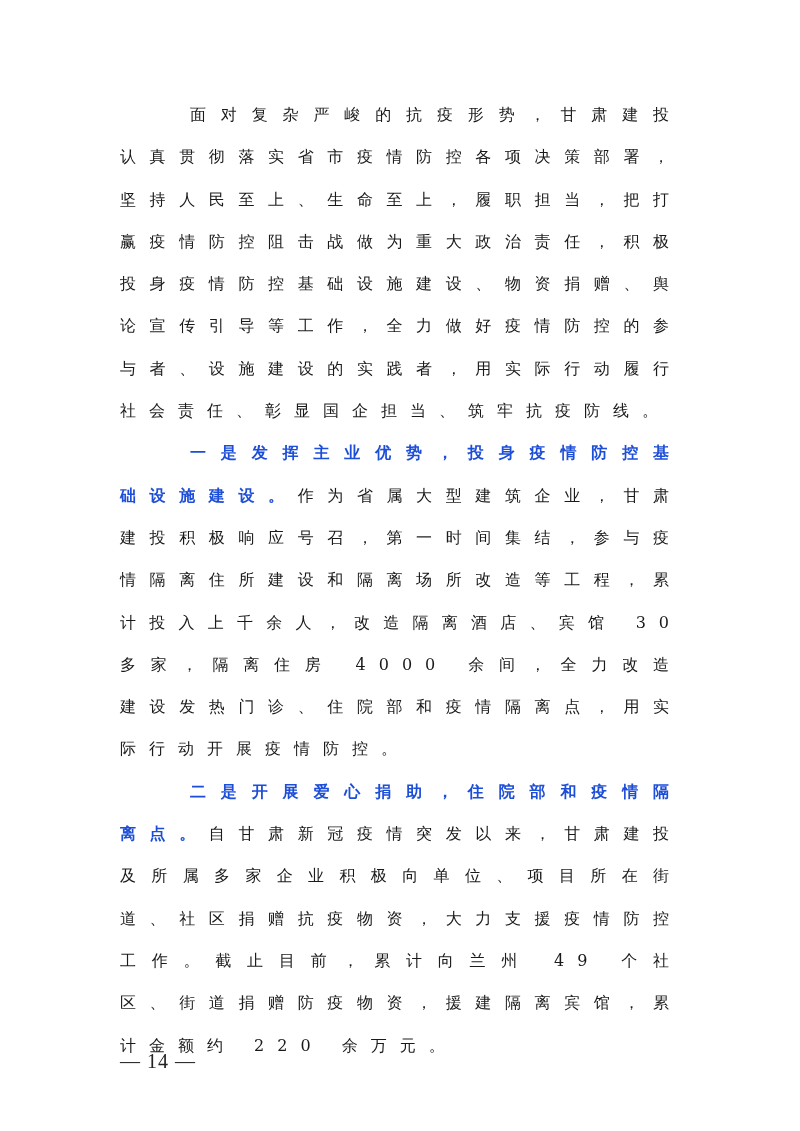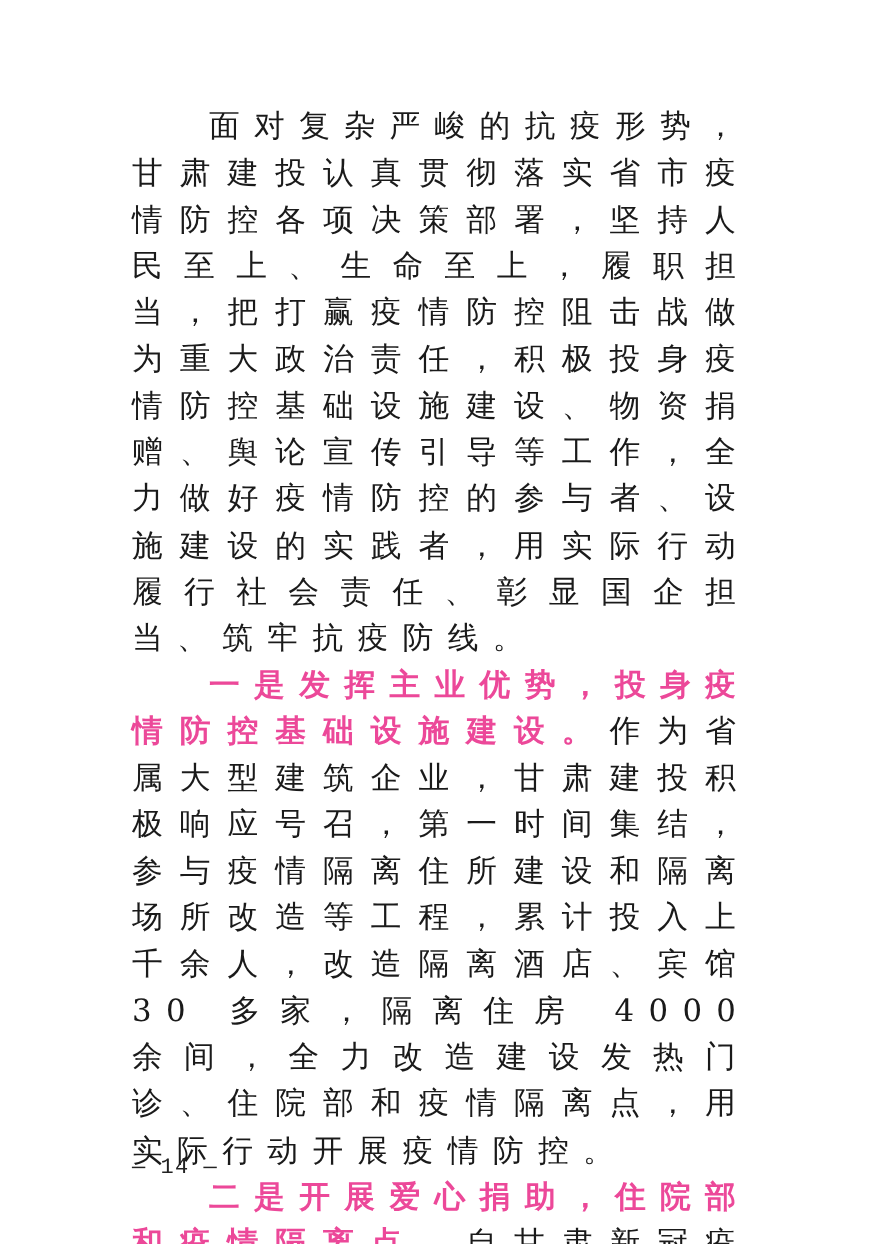--- a/index.html
+++ b/index.html
@@ -16,38 +16,38 @@
     color: #1a1a1a;
   }
   .page {
     position: absolute;
     left: 120px;
     top: 94px;
     width: 562px;
   }
   .para {
     margin: 0;
-    font-size: 28px;
+    font-size: 16px;
     line-height: 42.3px;
     letter-spacing: 13px;
     text-indent: 70px;
     text-align: justify;
     text-justify: inter-character;
     word-break: break-all;
     font-weight: normal;
   }
   .para .lead {
     font-weight: bold;
-    color: #ec4899;
+    color: #1d4ed8;
   }
   .page-number {
     position: absolute;
     left: 120px;
     top: 1050px;
-    font-family: Liberation Mono, monospace;
+    font-family: Liberation Serif, serif;
     font-size: 20px;
     color: #222;
     letter-spacing: 1px;
   }
 </style>
 </head>
 <body>
 
 <div class="page">
   <p class="para">

